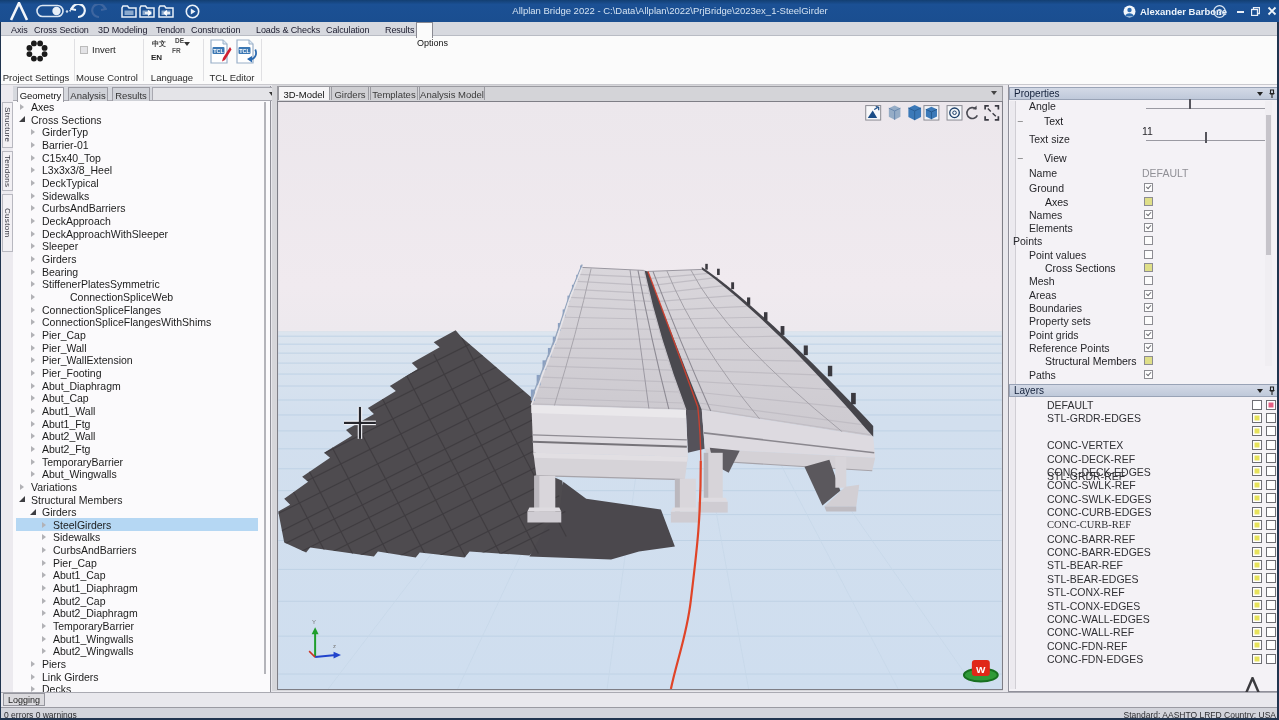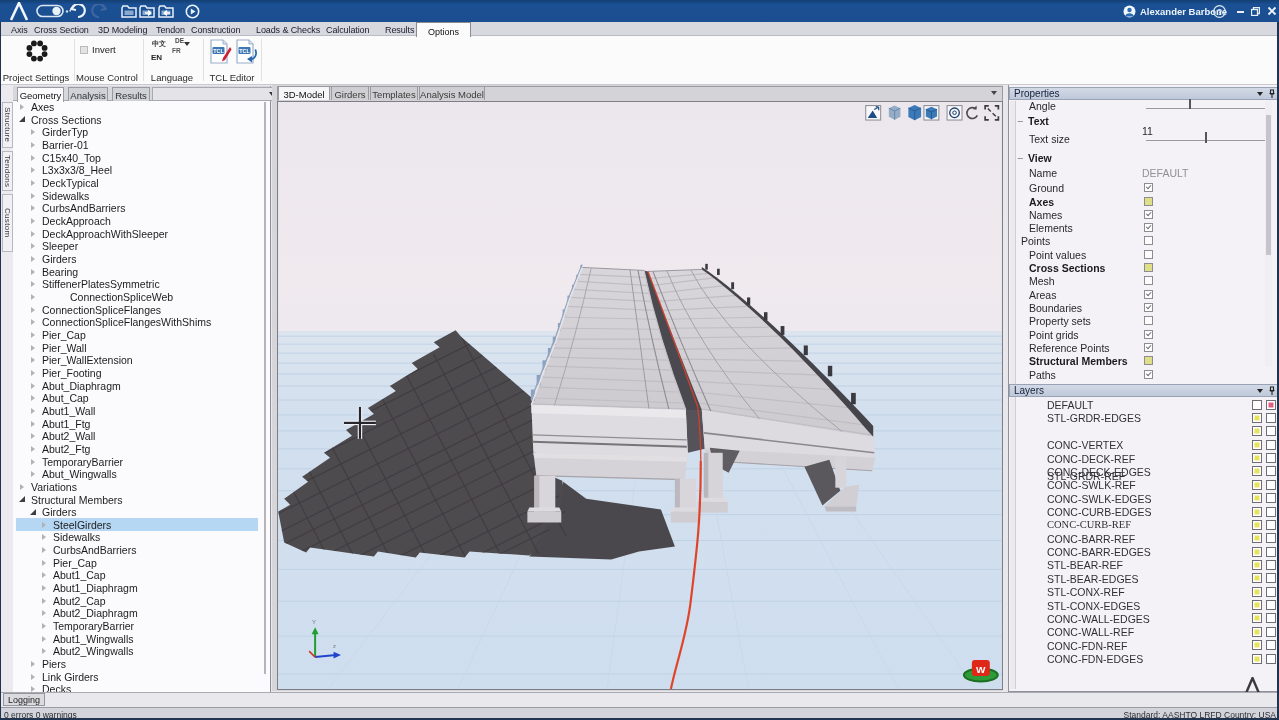--- a/index.html
+++ b/index.html
@@ -1,40 +1,40 @@
 <!DOCTYPE html>
 <html><head><meta charset="utf-8"><style>
 *{margin:0;padding:0;box-sizing:border-box;}
 html,body{width:1279px;height:720px;overflow:hidden;font-family:"Liberation Sans",sans-serif;background:#e8e7ec;}
 .abs{position:absolute;}
 #titlebar{left:0;top:0;width:1279px;height:22px;background:linear-gradient(#133f72,#1b5094 20%,#1a4e90);}
 #menubar{left:0;top:22px;width:1279px;height:14px;background:#d7d9df;border-bottom:1px solid #b9bcc4;}
 .mtab{position:absolute;top:3px;font-size:9px;color:#1b1b2e;letter-spacing:-0.1px;}
-#opttab{position:absolute;left:416px;top:0px;width:55px;height:15px;background:#fbfbfb;border:1px solid #8a8a92;border-bottom:none;text-align:center;font-size:9px;color:#111;padding-top:4px;z-index:3;}
+#opttab{position:absolute;left:416px;top:0px;width:17px;height:15px;background:#fbfbfb;border:1px solid #8a8a92;border-bottom:none;text-align:center;font-size:9px;color:#111;padding-top:15px;z-index:3;}
 #ribbon{left:0;top:36px;width:1279px;height:49px;background:#fbfbfb;border-bottom:1px solid #c9c9ce;}
 .rlabel{position:absolute;top:36px;font-size:9.5px;color:#2a2a2a;text-align:center;}
 .rsep{position:absolute;top:3px;width:1px;height:42px;background:#e0e0e3;}
 .leftstrip{left:0;top:85px;width:13px;height:607px;background:#eceaef;}
 .vtab{position:absolute;left:1.5px;width:11px;background:#f2f0f4;border:1px solid #b8b8c0;color:#3a3a44;font-size:8px;writing-mode:vertical-rl;text-align:center;padding:3px 0;letter-spacing:.3px;}
 #treepanel{left:13px;top:86px;width:258px;height:606px;background:#fbfafc;border-right:1px solid #8f8f97;}
 .ptabrow{position:absolute;left:0;top:0;width:100%;height:15px;background:#d6d8de;border-bottom:1px solid #a8a8b0;}
 .ptab{position:absolute;top:1px;height:14px;background:#d0d2d8;border:1px solid #9a9aa2;border-bottom:none;font-size:9.5px;color:#333;text-align:center;padding-top:2px;}
 .ptab.act{background:#fbfafc;color:#111;z-index:2;height:15px;}
 .trow{position:absolute;white-space:nowrap;font-size:10.5px;color:#1c1c1c;height:12.6px;line-height:12.6px;}
 .arr-c{position:absolute;width:0;height:0;border-top:3.2px solid transparent;border-bottom:3.2px solid transparent;border-left:4.5px solid #b2b2b6;}
 .arr-e{position:absolute;width:0;height:0;border-left:6px solid transparent;border-bottom:6px solid #3e3e42;}
 #viewport{left:272px;top:85px;width:731px;height:606px;background:#d6d6da;}
 .vtabrow{position:absolute;left:5px;top:1px;width:726px;height:15px;background:#d4d4d8;border:1px solid #9a9aa0;border-bottom:none;}
 .vtab2{position:absolute;top:1px;height:14px;background:#cfcfd3;border:1px solid #9a9aa0;border-bottom:none;font-size:9.5px;color:#3a3a3a;text-align:center;padding-top:2px;}
 .vtab2.act{background:#f6f5f7;color:#101010;z-index:2;}
 #scene{position:absolute;left:5px;top:16px;border:1px solid #7e7e86;}
 #rightpanel{left:1008px;top:85px;width:271px;height:607px;background:#f4f2f6;border-left:1px solid #90909a;border-bottom:1px solid #90909a;}
 .phead{position:absolute;left:0;width:270px;height:13px;background:linear-gradient(#d3d9e6,#bfc9da);border:1px solid #99a3b6;font-size:10px;color:#13203a;padding:0px 0 0 4px;line-height:12px;}
 .prow{position:absolute;font-size:10.5px;color:#28282c;white-space:nowrap;}
-.prow b{font-weight:bold;color:#1a1a1e;}
+.prow b{font-weight:normal;color:#1a1a1e;margin-left:16px;}
 .cb{position:absolute;width:9px;height:9px;background:#fdfdfd;border:1px solid #8c8c92;}
 .cb.y{background:#dfdf88;}
 .chk{position:absolute;width:5px;height:2.5px;border-left:1.6px solid #6f6f75;border-bottom:1.6px solid #6f6f75;transform:rotate(-48deg);}
 .lrow{position:absolute;font-size:10.5px;color:#303034;white-space:nowrap;}
 .lcb{position:absolute;width:10px;height:10px;border:1.4px solid #6e6e74;background:#fff;}
 .lcb.y{background:#e7e25b;box-shadow:inset 0 0 0 1.5px #fff;}
 .lcb.p{background:#e25f83;box-shadow:inset 0 0 0 1.5px #fff;}
 #statusbar{left:0;top:707px;width:1279px;height:11px;background:#d3d4db;border-top:1px solid #9a9aa2;font-size:8.5px;color:#2c2c30;}
 .edge{background:#20344f;}
 .icon{position:absolute;}
@@ -69,20 +69,21 @@
     </svg>
 <svg class="icon" style="left:158px;top:4.5px" width="16" height="13" viewBox="0 0 16 13">
       <path d="M1 3 L1 12 L15 12 L15 3 L8 3 L6.5 1 L2 1 L1 3 Z" fill="none" stroke="#e8eff8" stroke-width="1.5"></path>
       <rect x="3.5" y="5.5" width="9" height="4.5" fill="#9db8d8" opacity="0.85"></rect>
       <path d="M12 8 L7 8 M9 5.7 L6.4 8 L9 10.3" stroke="#ffffff" stroke-width="1.6" fill="none"></path>
     </svg>
 <svg class="icon" style="left:185px;top:4px" width="15" height="15" viewBox="0 0 15 15">
       <circle cx="7.5" cy="7.5" r="6.2" fill="none" stroke="#eaf1f9" stroke-width="1.6"></circle>
       <path d="M5.8 4.5 L10.5 7.5 L5.8 10.5 Z" fill="#eaf1f9"></path>
     </svg>
+<div class="abs" style="left:480px;top:5px;width:380px;text-align:center;font-size:9.5px;color:#d3e2f2;white-space:nowrap;">Allplan Bridge 2022 - C:\Data\Allplan\2022\PrjBridge\2023ex_1-SteelGirder</div>
 <svg class="icon" style="left:1123px;top:5px" width="13" height="13" viewBox="0 0 13 13">
       <circle cx="6.5" cy="6.5" r="6" fill="#f2f7fc"></circle>
       <circle cx="6.5" cy="5" r="2.2" fill="#2d6cb0"></circle>
       <path d="M2 11.5 A4.8 4.8 0 0 1 11 11.5 Z" fill="#2d6cb0"></path>
     </svg>
 <div class="abs" style="left:1140px;top:5.5px;font-size:9.5px;font-weight:bold;color:#eef4fb;">Alexander Barbone</div>
 <svg class="icon" style="left:1213px;top:5px" width="13" height="13" viewBox="0 0 13 13">
       <circle cx="6.5" cy="6.5" r="5.8" fill="none" stroke="#dce8f4" stroke-width="1.3"></circle>
       <text x="6.5" y="9.6" font-size="9" font-weight="bold" fill="#dce8f4" text-anchor="middle" font-family="Liberation Sans">?</text>
     </svg>
@@ -512,21 +513,21 @@
 <div class="cb" style="left:135px;top:98px;"></div>
 <div class="chk" style="left:136.5px;top:100px;"></div>
 <div class="prow" style="left:20px;top:111px;"><b>Axes</b></div>
 <div class="cb y" style="left:135px;top:112px;"></div>
 <div class="prow" style="left:20px;top:124px;">Names</div>
 <div class="cb" style="left:135px;top:125px;"></div>
 <div class="chk" style="left:136.5px;top:127px;"></div>
 <div class="prow" style="left:20px;top:137px;">Elements</div>
 <div class="cb" style="left:135px;top:138px;"></div>
 <div class="chk" style="left:136.5px;top:140px;"></div>
-<div class="prow" style="left:12px;top:150px;">Points</div>
+<div class="prow" style="left:4px;top:150px;">Points</div>
 <div class="cb" style="left:135px;top:151px;"></div>
 <div class="prow" style="left:20px;top:164px;">Point values</div>
 <div class="cb" style="left:135px;top:165px;"></div>
 <div class="prow" style="left:20px;top:177px;"><b>Cross Sections</b></div>
 <div class="cb y" style="left:135px;top:178px;"></div>
 <div class="prow" style="left:20px;top:190px;">Mesh</div>
 <div class="cb" style="left:135px;top:191px;"></div>
 <div class="prow" style="left:20px;top:204px;">Areas</div>
 <div class="cb" style="left:135px;top:205px;"></div>
 <div class="chk" style="left:136.5px;top:207px;"></div>

